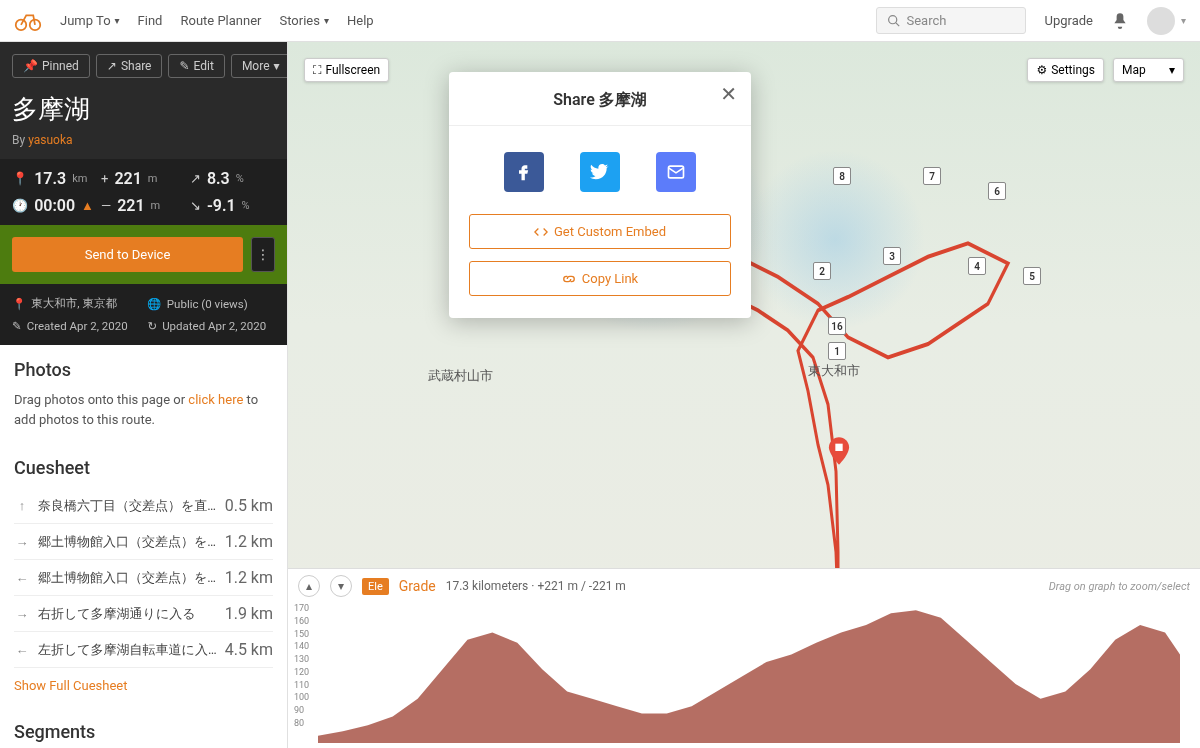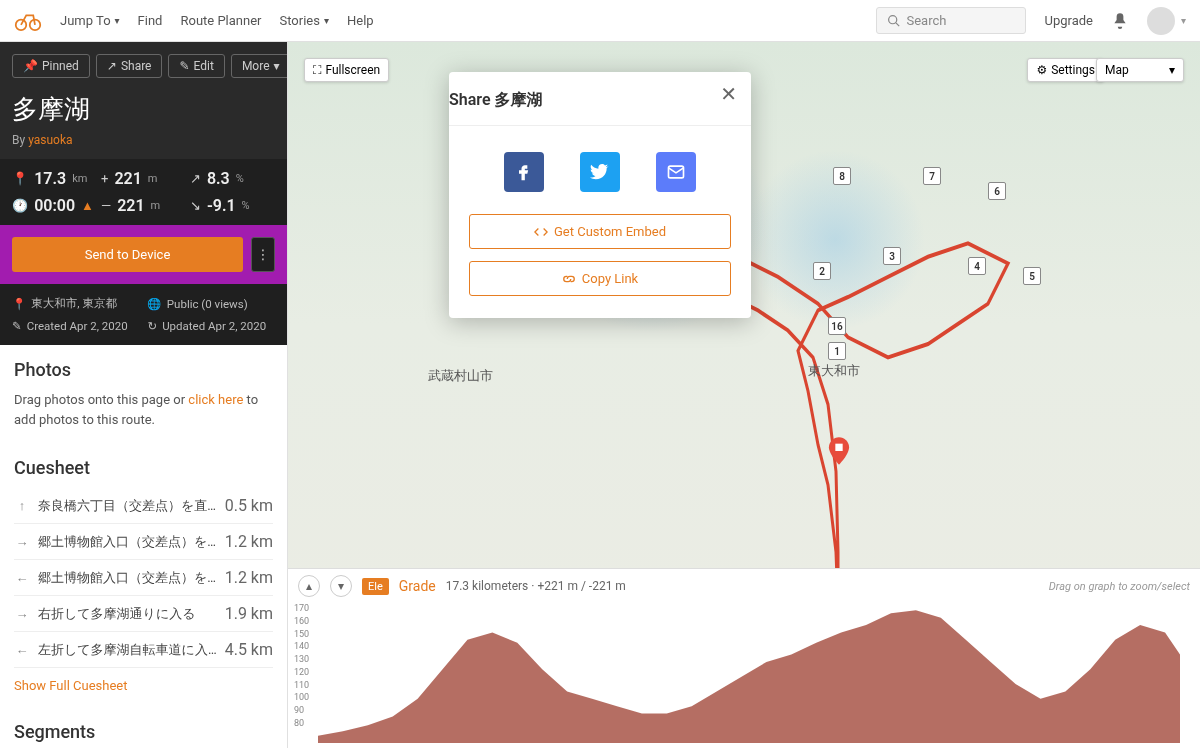--- a/index.html
+++ b/index.html
@@ -17,21 +17,21 @@
 .sidebar-dark { background:#2a2a2a; color:#ccc; padding:12px; }
 .action-row { display:flex; gap:6px; margin-bottom:14px; }
 .pill-btn { border:1px solid #666; background:transparent; color:#ccc; font-size:12px; padding:4px 10px; border-radius:3px; display:flex; align-items:center; gap:4px; cursor:pointer; }
 .route-title { font-size:26px; font-weight:400; color:#fff; margin-bottom:6px; }
 .route-author { font-size:12px; color:#aaa; }
 .route-author a { color:#e67d22; text-decoration:none; }
 .stats { background:#1f1f1f; display:grid; grid-template-columns:repeat(3,1fr); padding:10px 12px; gap:8px 4px; }
 .stat { display:flex; align-items:center; gap:6px; color:#ccc; font-size:13px; }
 .stat .big { font-size:16px; font-weight:600; color:#eee; }
 .stat .unit { font-size:11px; color:#999; }
-.send-row { display:flex; gap:8px; padding:12px; background:#a21caf; }
+.send-row { display:flex; gap:8px; padding:12px; background:#4d7c0f; }
 .send-btn { flex:1; background:#e67d22; color:#fff; border:none; padding:10px; font-size:13px; border-radius:3px; cursor:pointer; }
 .more-dots { width:24px; background:#1f1f1f; border:1px solid #555; color:#ccc; border-radius:3px; cursor:pointer; }
 .meta { padding:12px; background:#1f1f1f; display:grid; grid-template-columns:1fr 1fr; gap:8px; font-size:11.5px; color:#bbb; }
 .meta-item { display:flex; align-items:center; gap:5px; }
 .section { padding:14px; }
 .section h3 { font-size:18px; font-weight:500; color:#333; margin-bottom:10px; }
 .section p { font-size:13px; color:#555; line-height:1.5; }
 .section a { color:#e67d22; text-decoration:none; }
 .cue-list { margin-top:8px; }
 .cue-item { display:flex; align-items:center; gap:8px; padding:8px 0; border-bottom:1px solid #eee; font-size:13px; color:#444; }
@@ -53,21 +53,21 @@
 .elev-header { display:flex; align-items:center; gap:10px; padding:6px 10px; font-size:12px; color:#666; }
 .elev-btn { width:22px; height:22px; border:1px solid #ccc; border-radius:50%; background:#fff; display:flex; align-items:center; justify-content:center; cursor:pointer; }
 .tag-ele { background:#e67d22; color:#fff; padding:2px 6px; border-radius:2px; font-size:11px; }
 .tag-grade { color:#e67d22; font-size:14px; }
 .elev-text-right { margin-left:auto; color:#999; font-size:11px;font-style:italic; }
 .elev-chart { position:relative; height:140px; padding:0 20px 0 30px; }
 .elev-svg { width:100%; height:100%; }
 .y-tick { position:absolute; left:6px; font-size:9px; color:#888; }
 .share-modal { position:absolute; top:72px; left:50%; transform:translateX(-50%); width:302px; background:#fff; border-radius:4px; box-shadow:0 4px 24px rgba(0,0,0,0.25); z-index:100; }
 .modal-close { position:absolute; top:12px; right:14px; font-size:20px; color:#666; cursor:pointer; line-height:1; }
-.modal-title { text-align:left; font-size:16px; font-weight:600; color:#333; padding:18px 0 14px; border-bottom:1px solid #eee; }
+.modal-title { text-align:center; font-size:16px; font-weight:600; color:#333; padding:18px 0 14px; border-bottom:1px solid #eee; }
 .share-icons { display:flex; justify-content:center; gap:36px; padding:26px 0 22px; }
 .share-icon { width:40px; height:40px; border-radius:4px; display:flex; align-items:center; justify-content:center; color:#fff; cursor:pointer; }
 .fb { background:#3b5998; } .tw { background:#1da1f2; } .em { background:#5c7cfa; }
 .modal-btns { padding:0 20px 22px; display:flex; flex-direction:column; gap:12px; }
 .modal-btn { border:1px solid #e67d22; background:#fff; color:#e67d22; padding:9px; border-radius:3px; font-size:13px; display:flex; align-items:center; justify-content:center; gap:6px; cursor:pointer; }
 .bell-icon { width:18px; height:18px; fill:#666; }
 .map-label { position:absolute; font-size:11px; color:#555; font-weight:500; pointer-events:none; }
 </style>
 </head>
 <body>
@@ -183,21 +183,21 @@
 
   <div class="map-area">
     <div class="map-img"></div>
     <svg class="route-line" viewBox="0 0 912 526" preserveAspectRatio="none">
       <path d="M 550 420 L 548 380 L 540 330 L 530 300 L 520 260 L 510 230 L 530 200 L 560 190 L 600 175 L 640 160 L 680 150 L 720 165 L 700 195 L 670 210 L 640 225 L 600 235 L 560 220 L 530 195 L 490 175 L 450 160 L 410 155 L 370 150 L 340 145 L 310 140 L 350 165 L 390 175 L 430 185 L 470 200 L 500 215 L 525 235 L 540 270 L 548 320 L 550 380 L 550 420" fill="none" stroke="#d94530" stroke-width="3"></path>
     </svg>
     <div class="map-label" style="top:320px;left:520px;font-size:13px;">東大和市</div>
     <div class="map-label" style="top:325px;left:140px;font-size:13px;">武蔵村山市</div>
     <div class="map-ctrl" style="top:16px;left:16px">⛶ <span>Fullscreen</span></div>
     <div class="map-ctrl" style="top:16px;right:96px">⚙ <span>Settings</span></div>
-    <div class="map-ctrl" style="top:16px;right:16px;width:88px;justify-content:space-between"><span>Map</span> ▾</div>
+    <div class="map-ctrl" style="top:16px;right:16px;width:71px;justify-content:space-between"><span>Map</span> ▾</div>
     <svg class="map-pin" style="top:395px;left:540px" viewBox="0 0 24 30">
         <path fill="#e74c3c" d="M12 0C6 0 1 5 1 11c0 8 11 19 11 19s11-11 11-19C23 5 18 0 12 0z"></path>
         <rect x="8" y="7" width="8" height="8" fill="#fff"></rect>
       </svg>
     <div id="map-markers">
         <div class="map-marker" style="left: 540px; top: 300px;">1</div>
         <div class="map-marker" style="left: 525px; top: 220px;">2</div>
         <div class="map-marker" style="left: 595px; top: 205px;">3</div>
         <div class="map-marker" style="left: 680px; top: 215px;">4</div>
         <div class="map-marker" style="left: 735px; top: 225px;">5</div>

